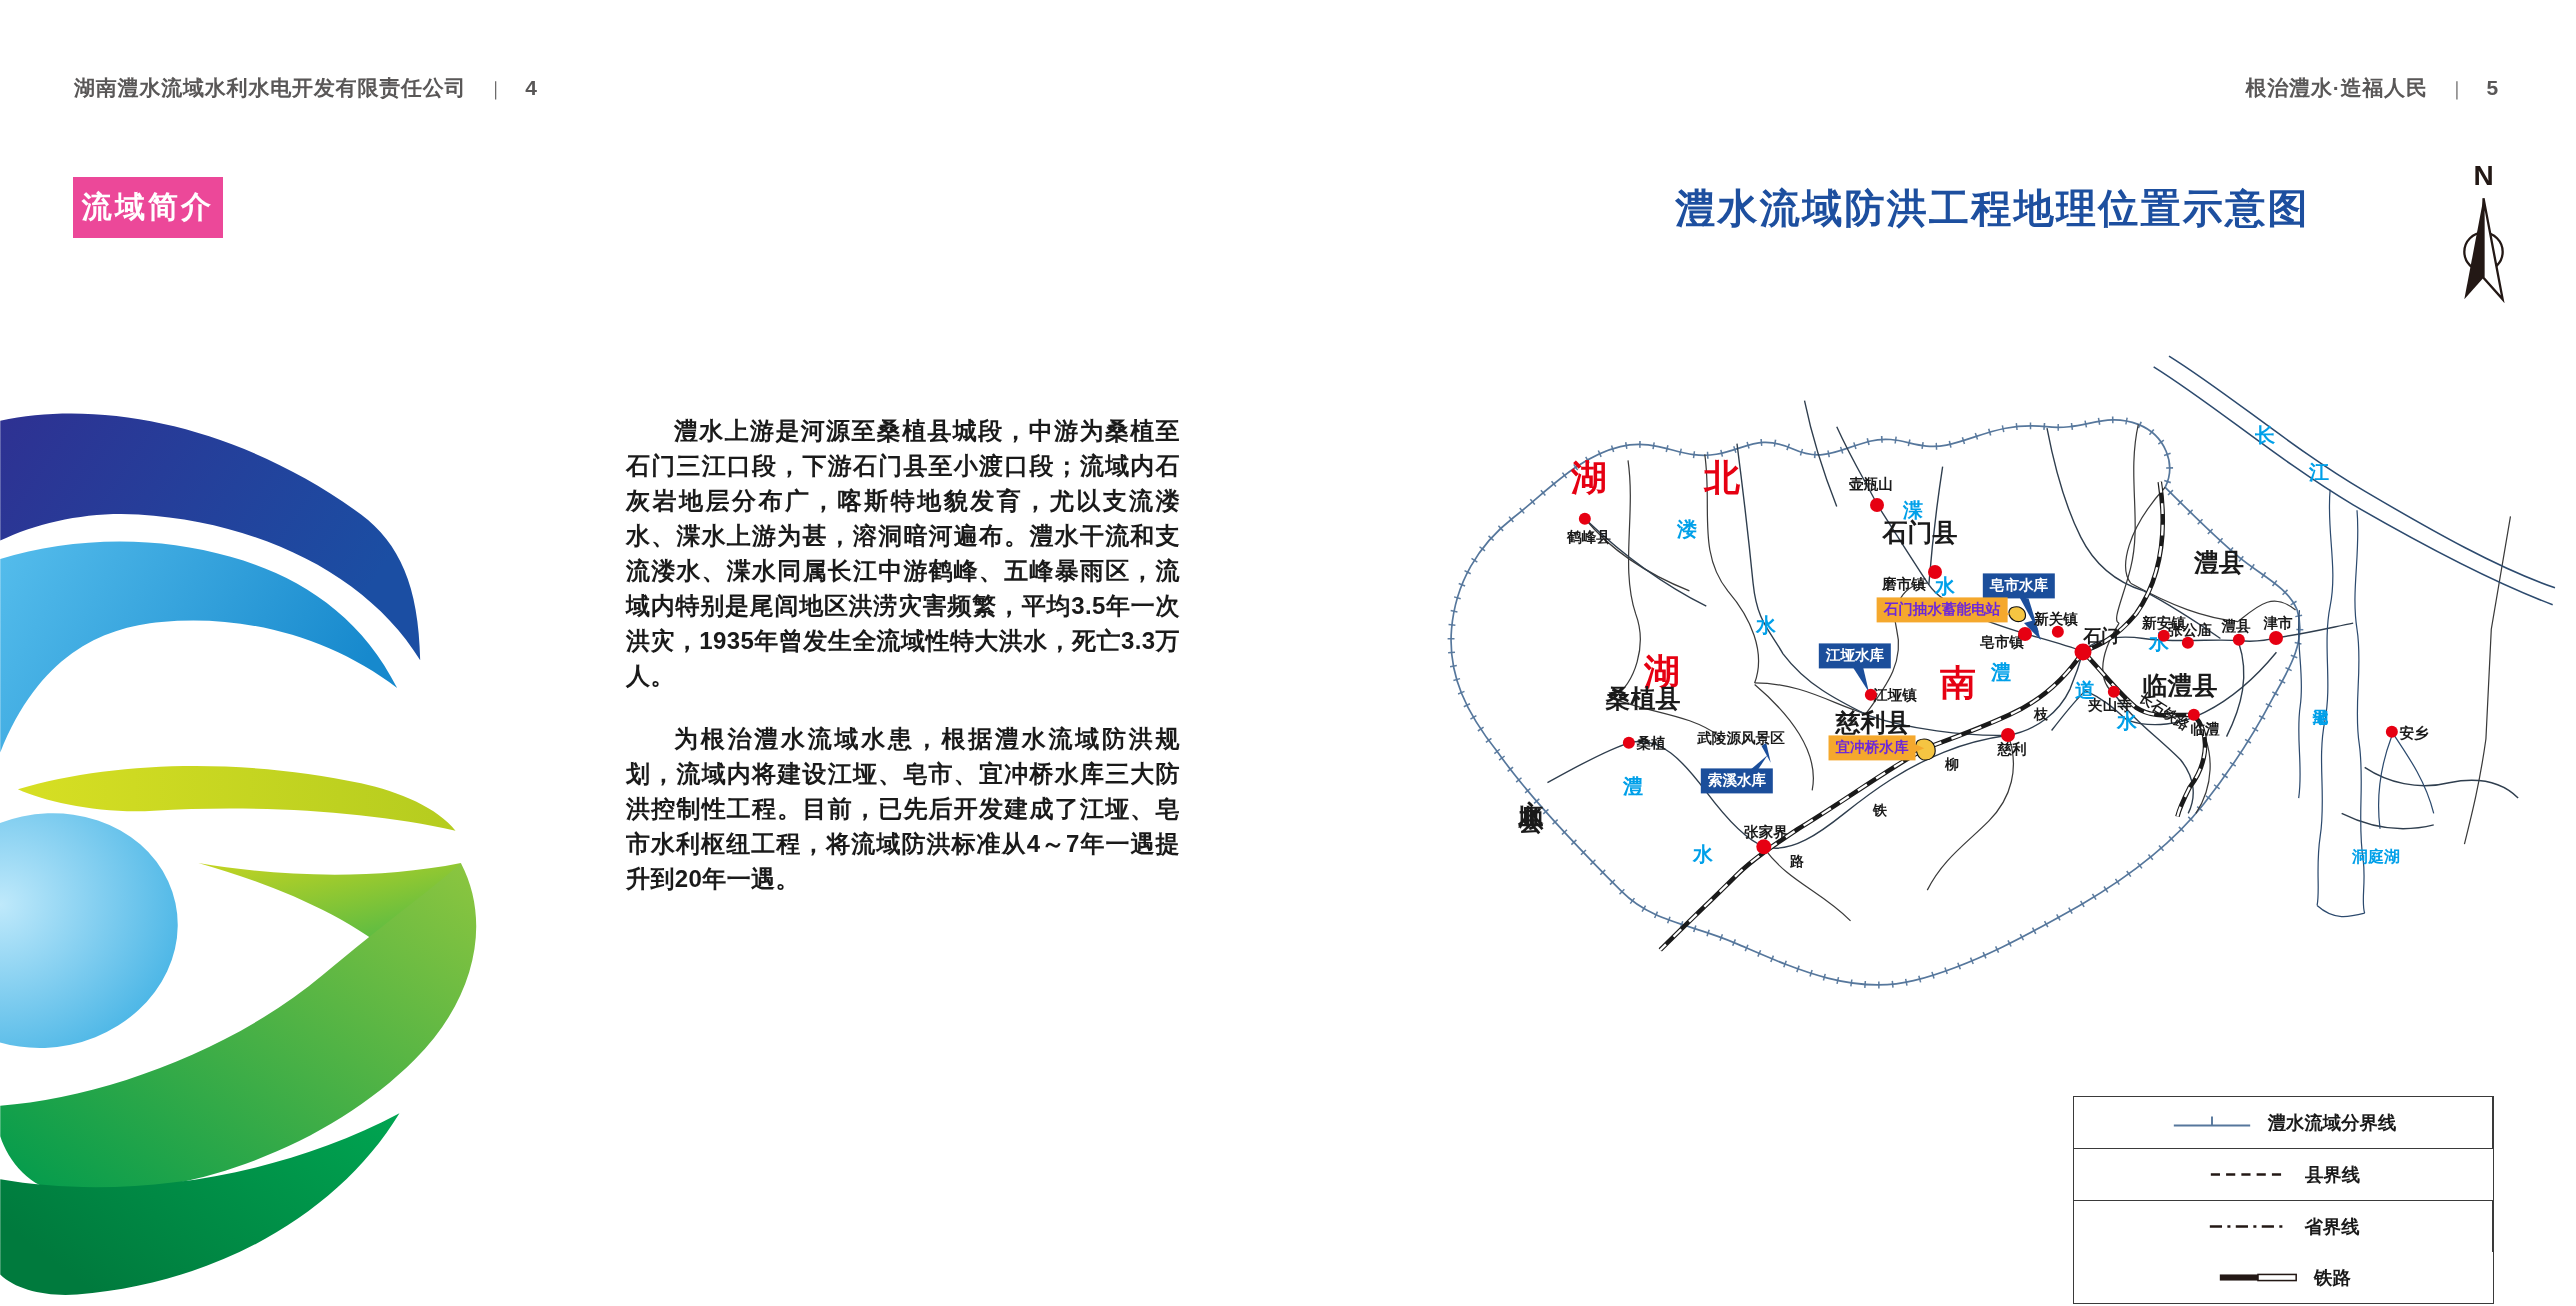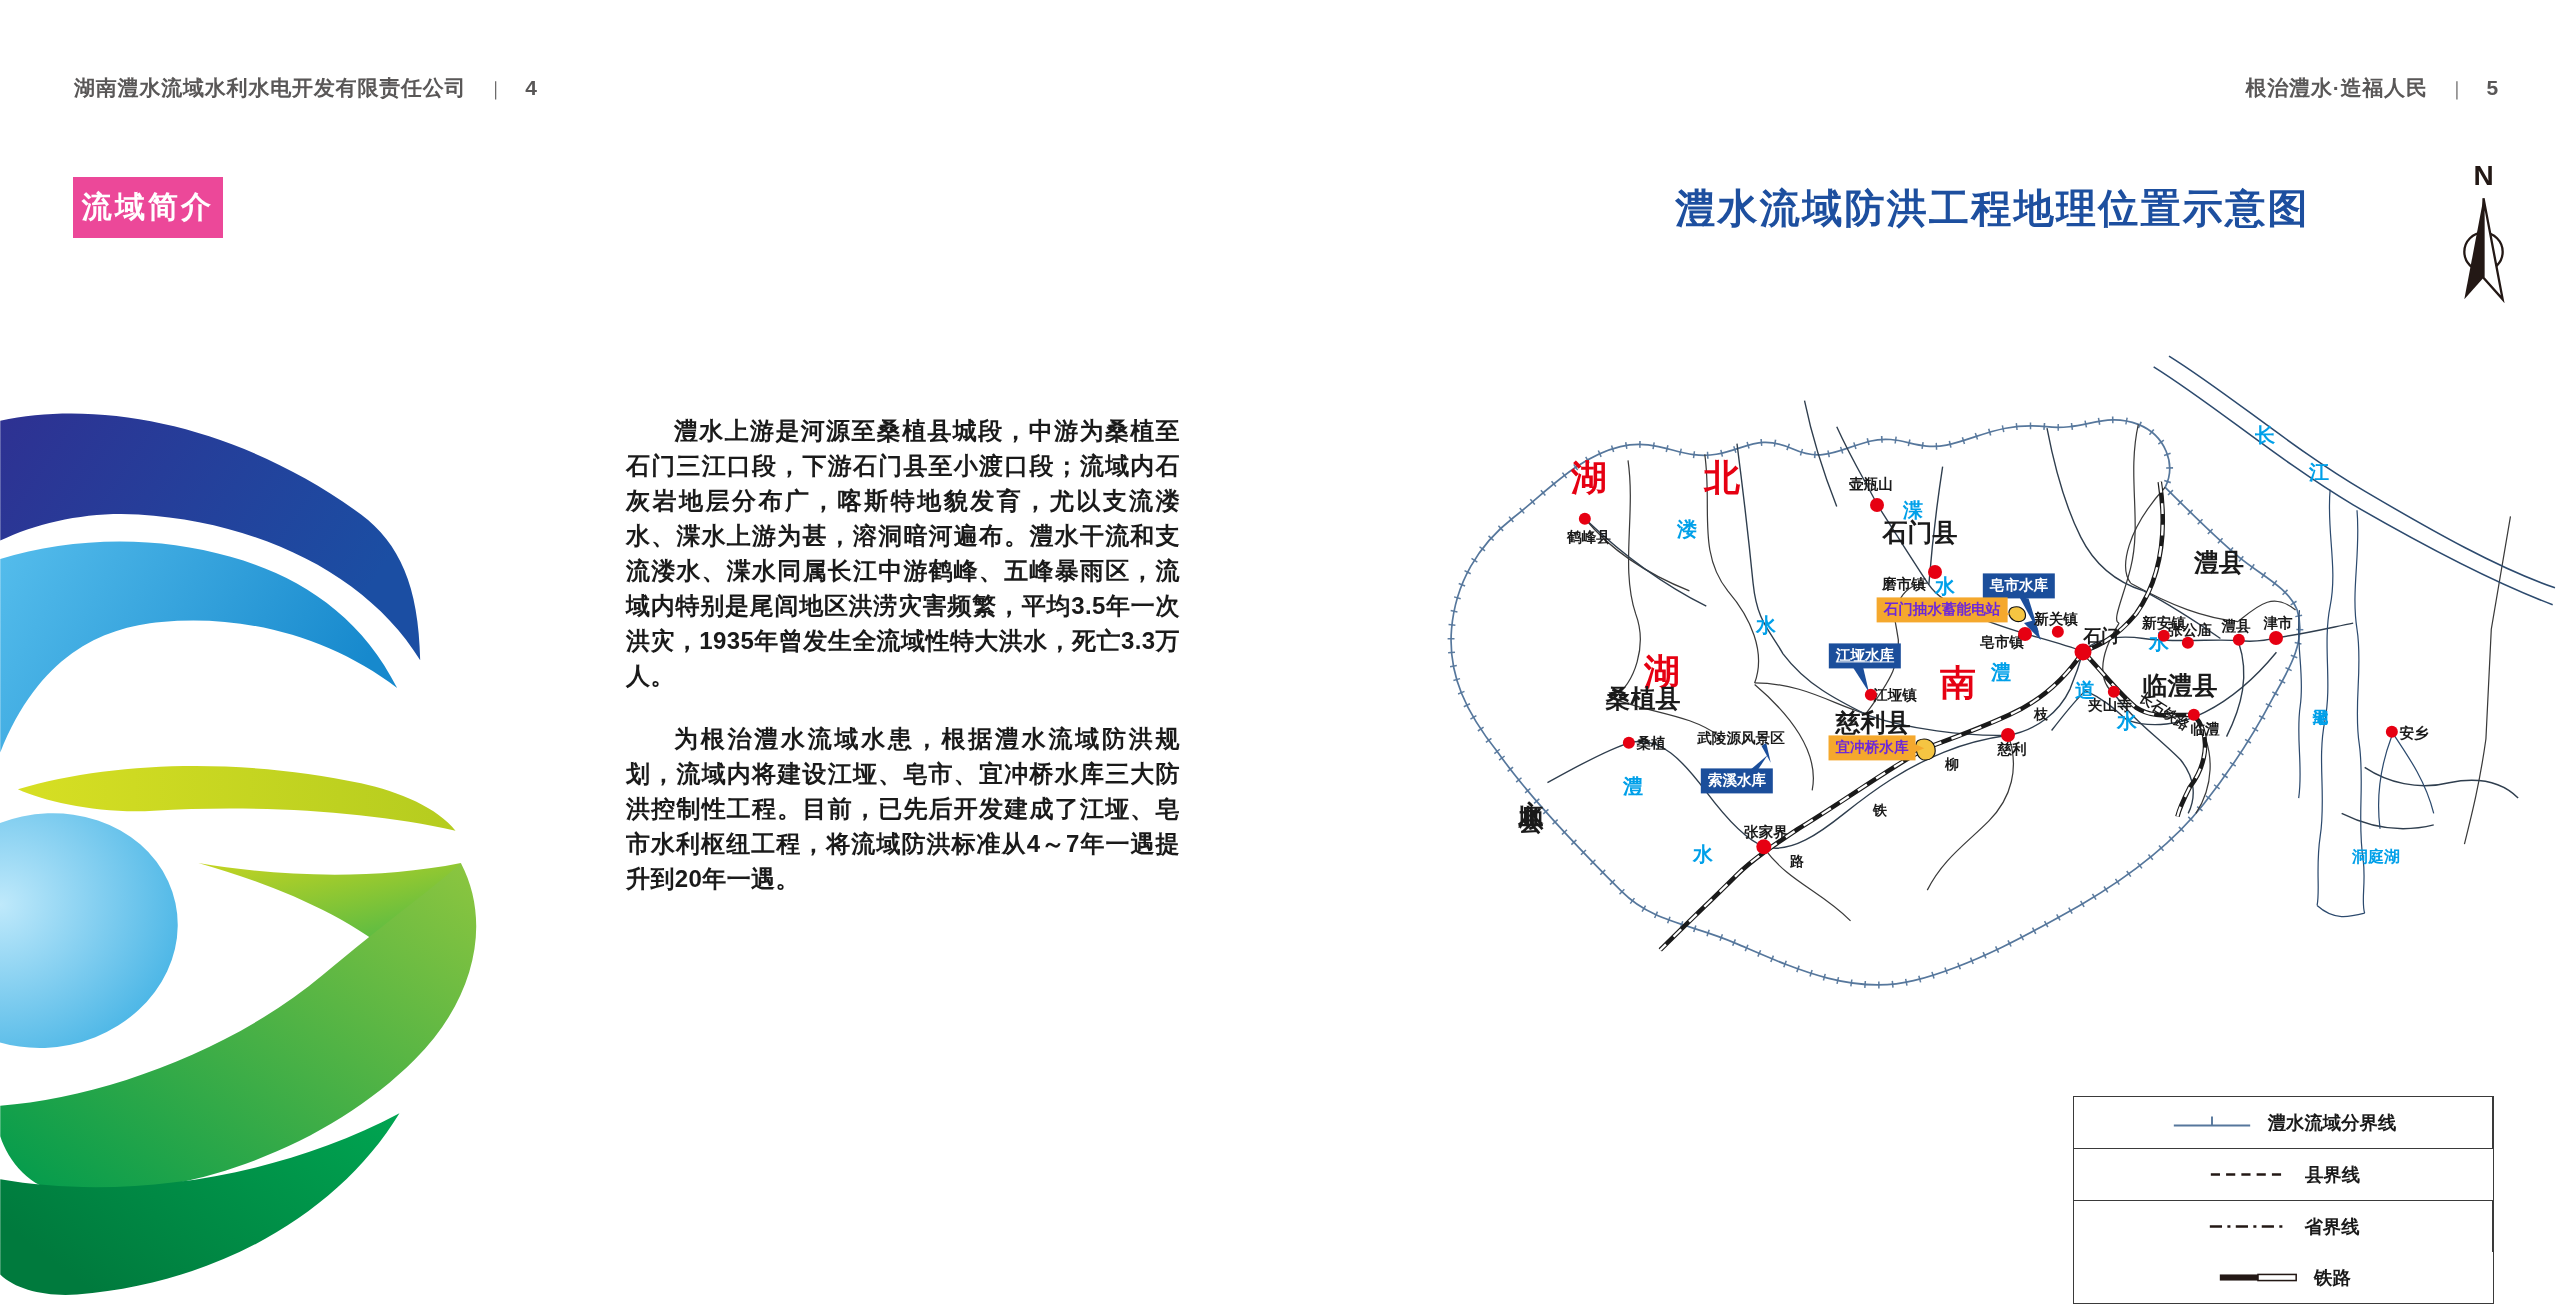--- a/index.html
+++ b/index.html
@@ -249,21 +249,21 @@
         <div class="lbl riv" style="left: 860px; top: 82px;">长</div>
         <div class="lbl riv" style="left: 914px; top: 119px;">江</div>
         <div class="lbl lakev" style="left: 915px; top: 344px;">七里湖</div>
         <div class="lbl lake" style="left: 971px; top: 504px;">洞庭湖</div>
         <div class="lbl rail" style="left: 759px; top: 359px; transform: translate(-50%, -50%) rotate(33deg);">长石铁路</div>
         <div class="lbl rail" style="left: 636px; top: 362px;">枝</div>
         <div class="lbl rail" style="left: 547px; top: 412px;">柳</div>
         <div class="lbl rail" style="left: 475px; top: 458px;">铁</div>
         <div class="lbl rail" style="left: 392px; top: 509px;">路</div>
         <div class="lbl res-b" style="left: 614px; top: 233px;">皂市水库</div>
-        <div class="lbl res-b" style="left: 460px; top: 303px; text-decoration: underline;">江垭水库</div>
+        <div class="lbl res-b" style="left: 450px; top: 303px;">江垭水库</div>
         <div class="lbl res-b" style="left: 332px; top: 428px;">索溪水库</div>
         <div class="lbl res-o" style="left: 537px; top: 257px;">石门抽水蓄能电站</div>
         <div class="lbl res-o" style="left: 467px; top: 395px;">宜冲桥水库</div>
         <div class="dot" style="left: 180px; top: 166px; height: 12.3px; width: 12.3px;"></div>
         <div class="dot" style="left: 472px; top: 152px; height: 14px; width: 14px;"></div>
         <div class="dot" style="left: 530px; top: 219px; height: 14px; width: 14px;"></div>
         <div class="dot" style="left: 620px; top: 281px; height: 14px; width: 14px;"></div>
         <div class="dot" style="left: 653px; top: 279px; height: 12.3px; width: 12.3px;"></div>
         <div class="dot" style="left: 678px; top: 299px; height: 17px; width: 17px;"></div>
         <div class="dot" style="left: 759px; top: 283px; height: 12.3px; width: 12.3px;"></div>

